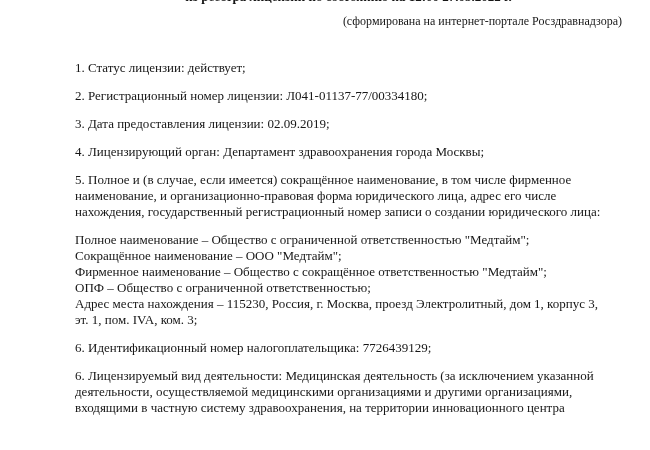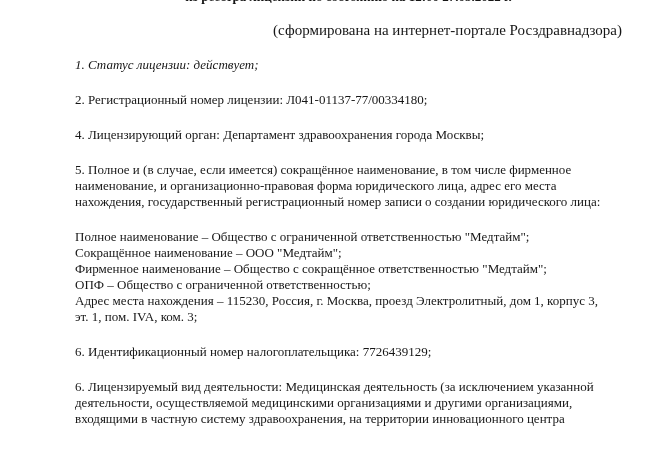--- a/index.html
+++ b/index.html
@@ -22,51 +22,51 @@
     padding: 0 28px 0 75px;
   }
   .doc-title {
     font-weight: bold;
     text-align: center;
     margin-top: -11px;      
     white-space: nowrap;
   }
   .formed-note {
     text-align: right;
-    font-size: 15px;
-    margin-top: 17px;
+    font-size: 12px;
+    margin-top: 8px;
     white-space: nowrap;
   }
   .line {
     white-space: nowrap;
   }
   .first-para {
-    margin-top: 19px;
-    font-style: italic;
+    margin-top: 31px;
   }
   .para {
-    margin-top: 19px;
+    margin-top: 12px;
   }
 </style>
 </head>
 <body>
 
 <div class="page">
   <div class="content">
 
     <div class="doc-title">из реестра лицензий по состоянию на 12:00 27.05.2022 г.</div>
 
     <div class="formed-note">(сформирована на интернет-портале Росздравнадзора)</div>
 
     <div class="line first-para">1. Статус лицензии: действует;</div>
     <div class="line para">2. Регистрационный номер лицензии: Л041-01137-77/00334180;</div>
+    <div class="line para">3. Дата предоставления лицензии: 02.09.2019;</div>
     <div class="line para">4. Лицензирующий орган: Департамент здравоохранения города Москвы;</div>
 
     <div class="line para">5. Полное и (в случае, если имеется) сокращённое наименование, в том числе фирменное</div>
-    <div class="line">наименование, и организационно-правовая форма юридического лица, адрес его места</div>
+    <div class="line">наименование, и организационно-правовая форма юридического лица, адрес его числе</div>
     <div class="line">нахождения, государственный регистрационный номер записи о создании юридического лица:</div>
 
     <div class="line para">Полное наименование – Общество с ограниченной ответственностью "Медтайм";</div>
     <div class="line">Сокращённое наименование – ООО "Медтайм";</div>
     <div class="line">Фирменное наименование – Общество с сокращённое ответственностью "Медтайм";</div>
     <div class="line">ОПФ – Общество с ограниченной ответственностью;</div>
     <div class="line">Адрес места нахождения – 115230, Россия, г. Москва, проезд Электролитный, дом 1, корпус 3,</div>
     <div class="line">эт. 1, пом. IVA, ком. 3;</div>
 
     <div class="line para">6. Идентификационный номер налогоплательщика: 7726439129;</div>

